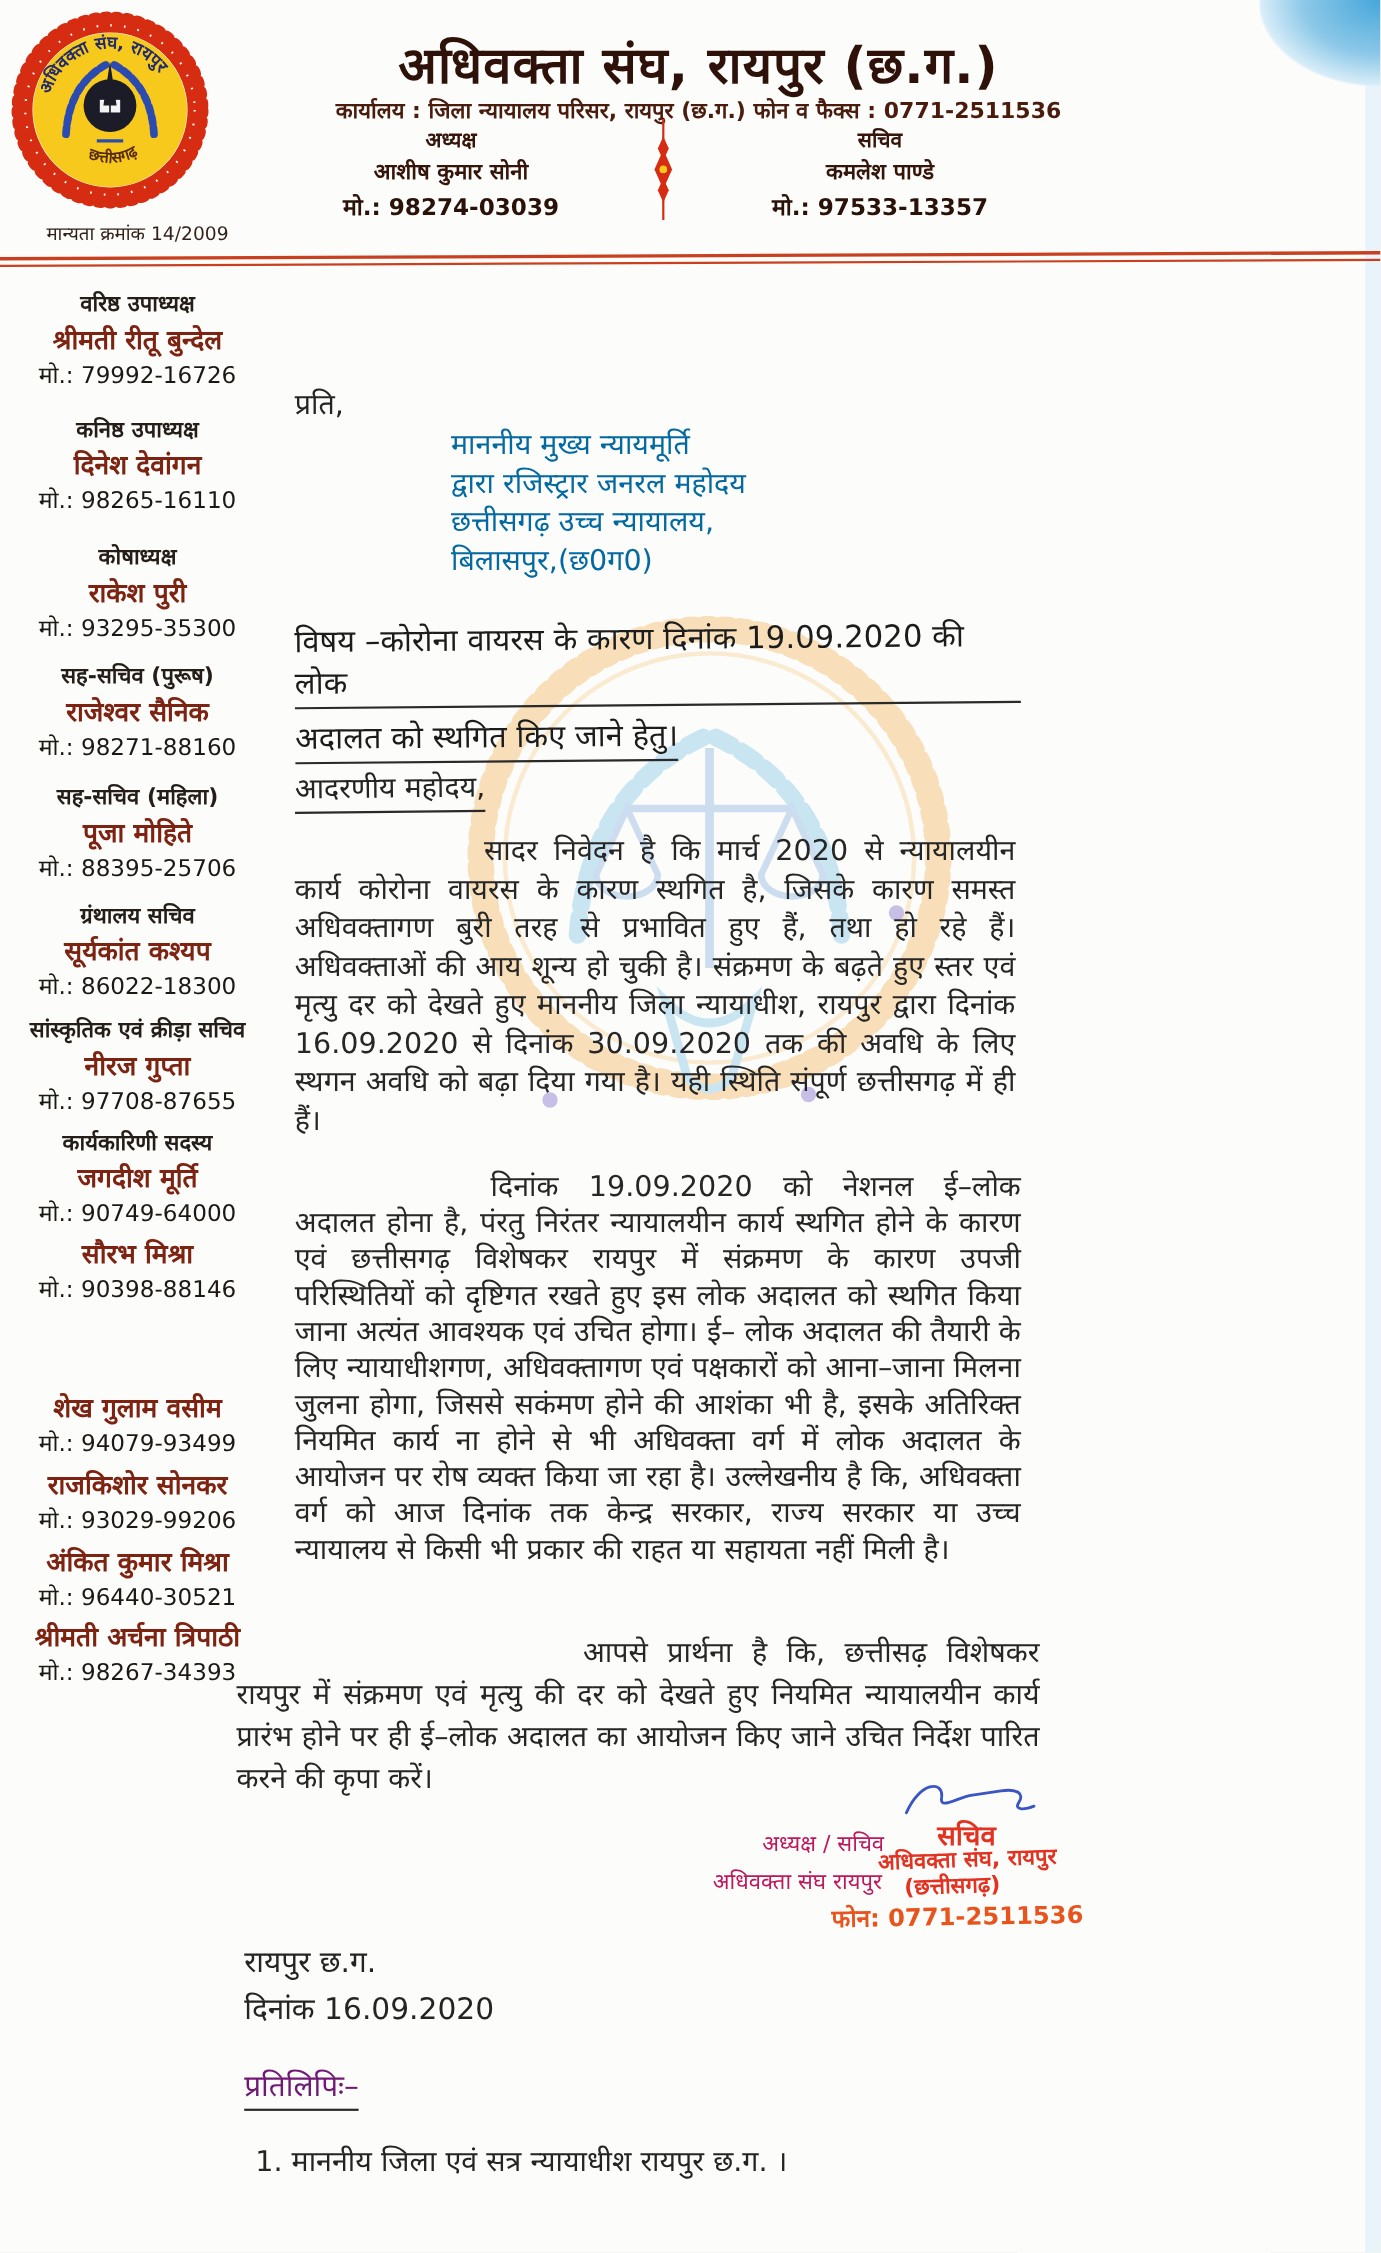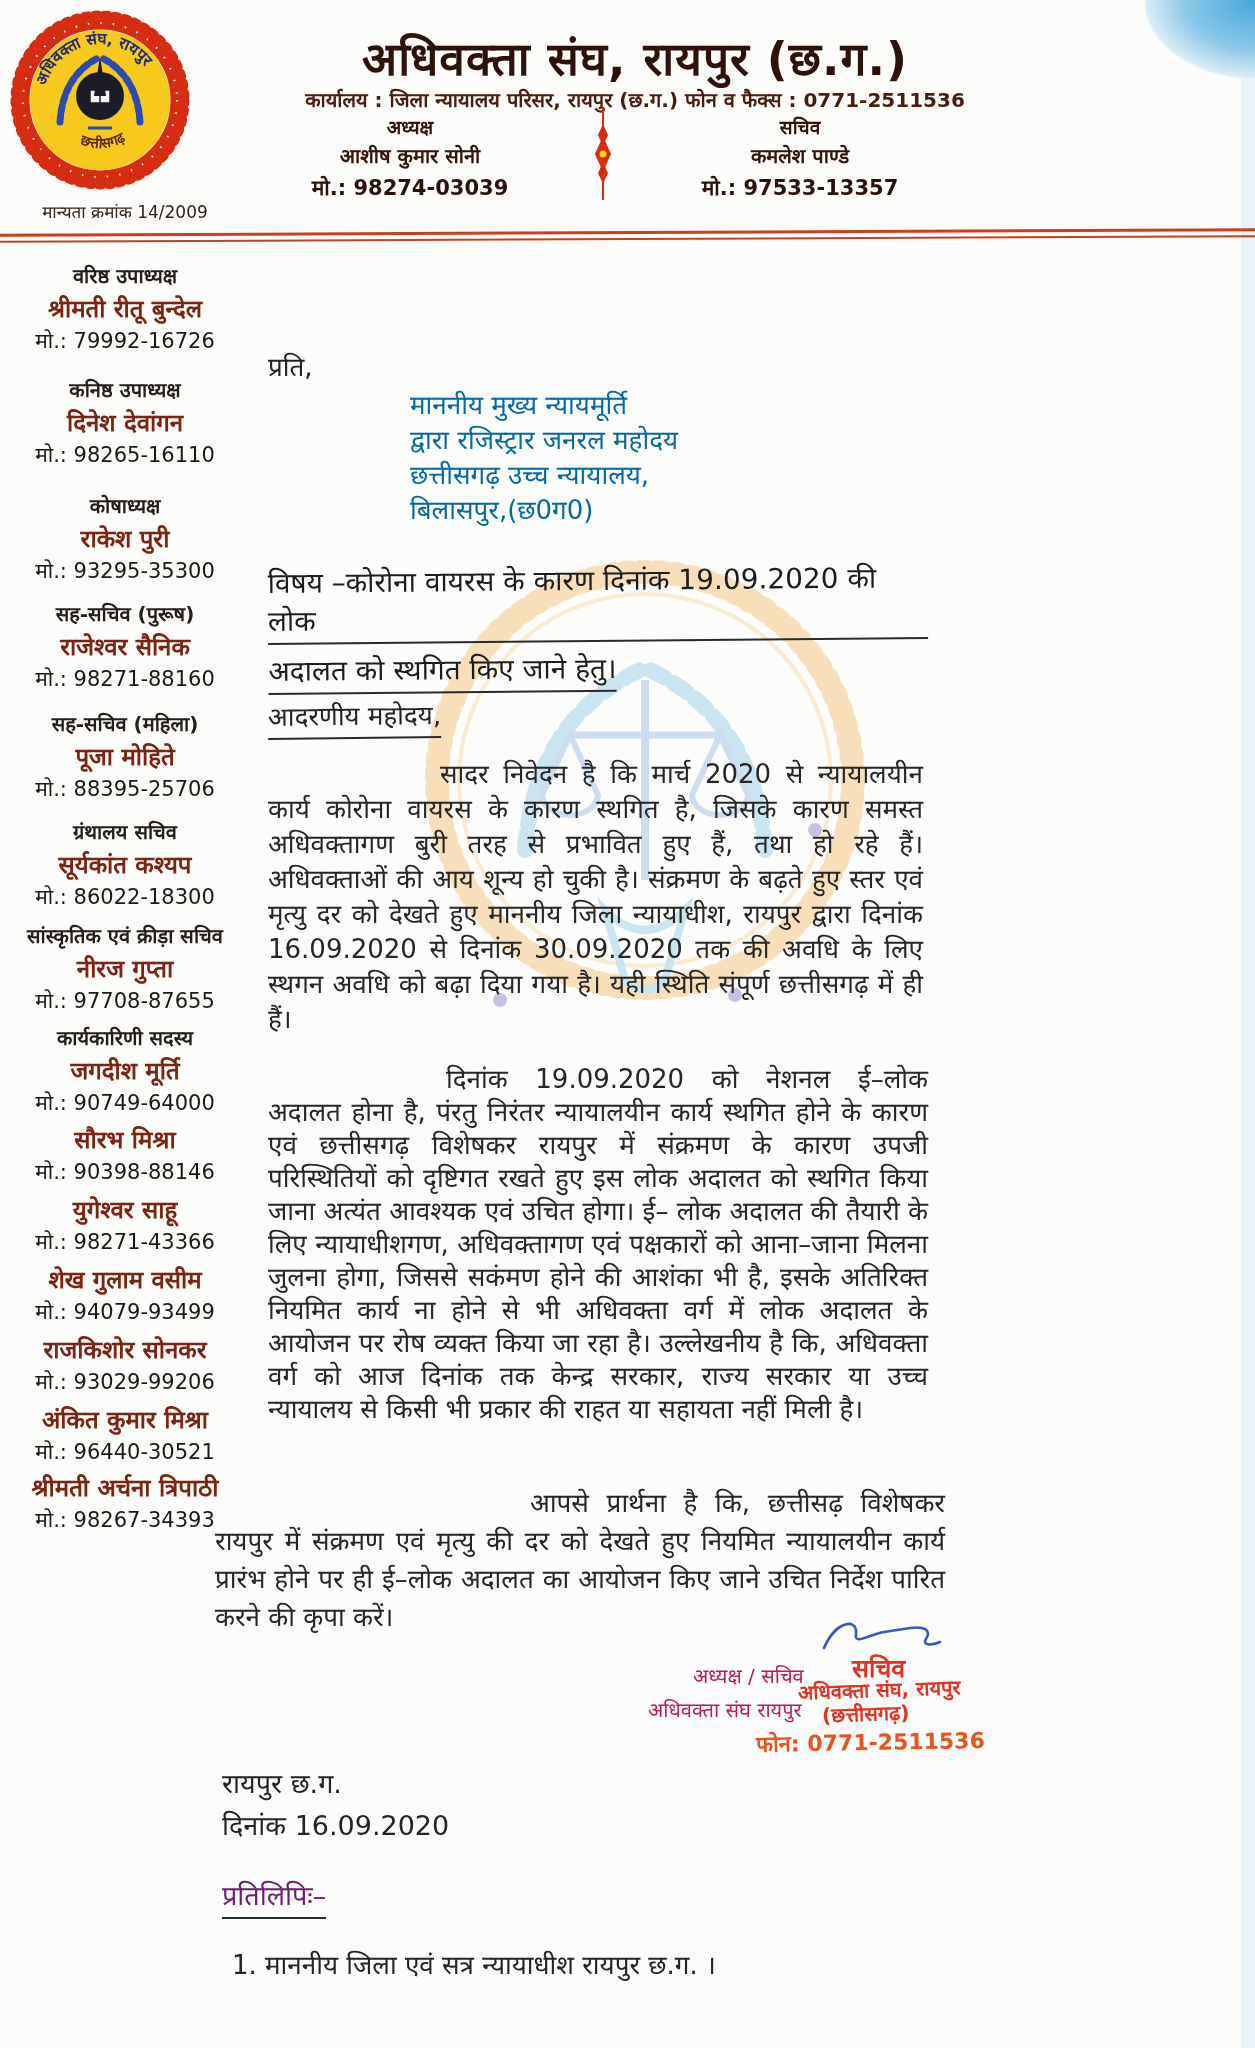--- a/index.html
+++ b/index.html
@@ -167,24 +167,20 @@
   </div>
   <div class="sb-entry" style="top:1024px">
     <div class="sb-title">कार्यकारिणी सदस्य</div>
     <div class="sb-name">जगदीश मूर्ति</div>
     <div class="sb-phone">मो.: 90749-64000</div>
   </div>
   <div class="sb-entry" style="top:1120px">
     <div class="sb-name">सौरभ मिश्रा</div>
     <div class="sb-phone">मो.: 90398-88146</div>
   </div>
-  <div class="sb-entry" style="top:1190px">
-    <div class="sb-name">युगेश्वर साहू</div>
-    <div class="sb-phone">मो.: 98271-43366</div>
-  </div>
   <div class="sb-entry" style="top:1260px">
     <div class="sb-name">शेख गुलाम वसीम</div>
     <div class="sb-phone">मो.: 94079-93499</div>
   </div>
   <div class="sb-entry" style="top:1330px">
     <div class="sb-name">राजकिशोर सोनकर</div>
     <div class="sb-phone">मो.: 93029-99206</div>
   </div>
   <div class="sb-entry" style="top:1400px">
     <div class="sb-name">अंकित कुमार मिश्रा</div>

